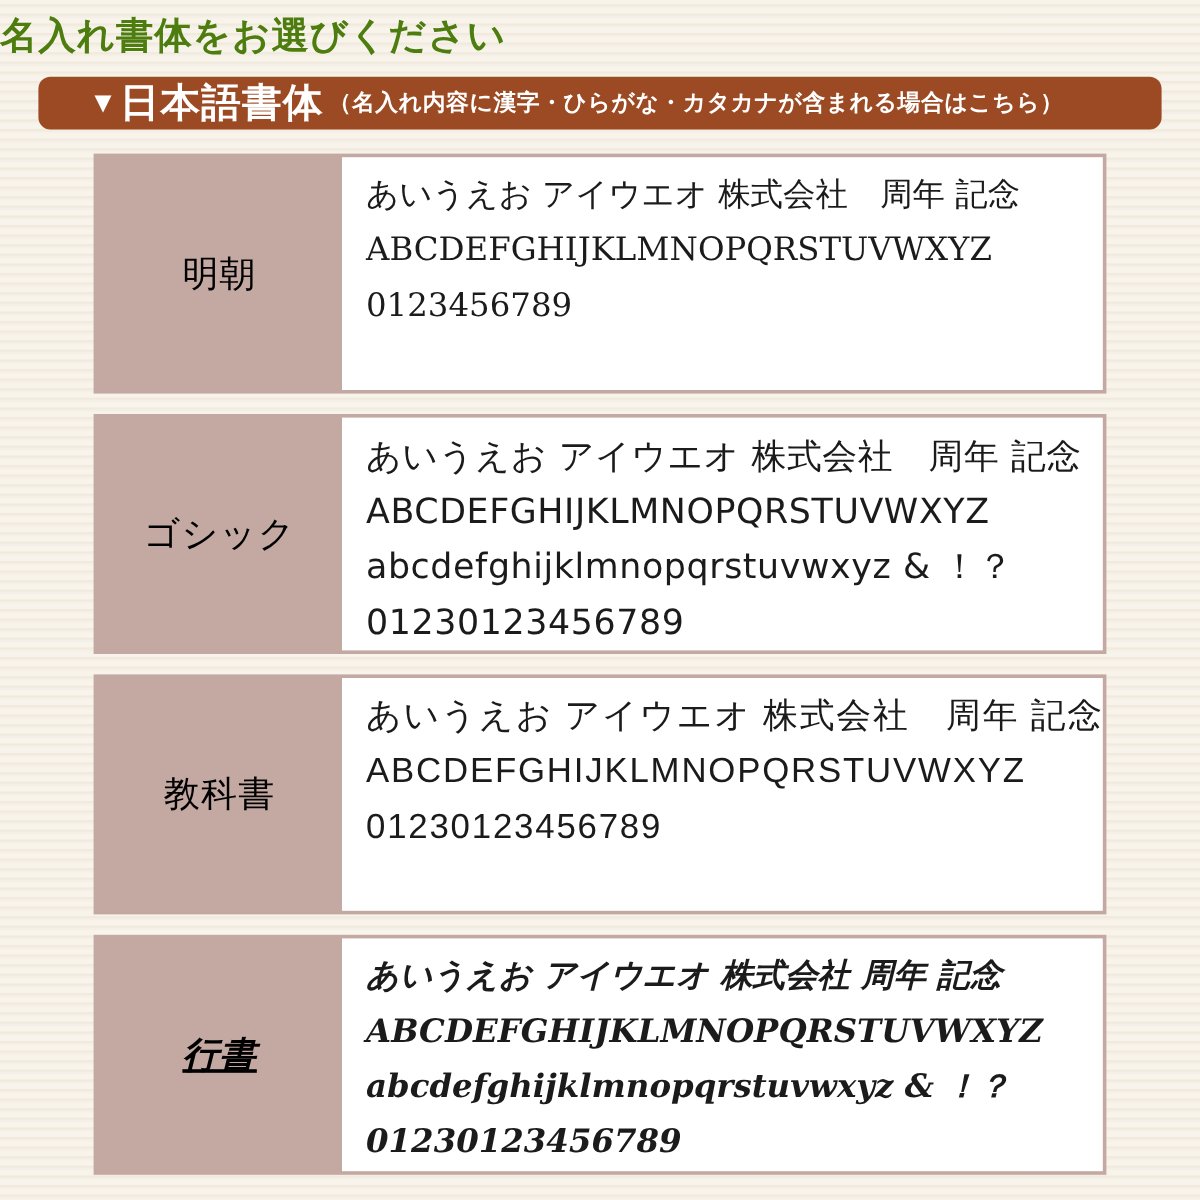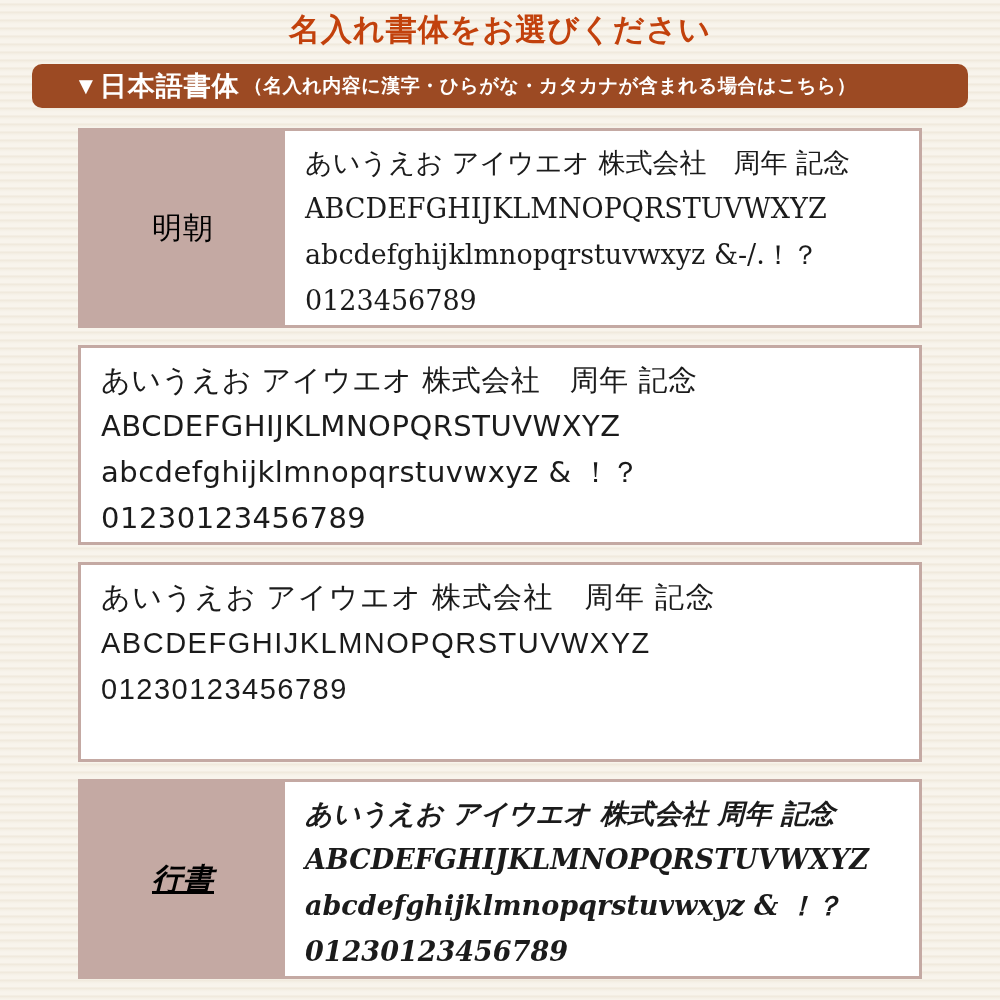--- a/index.html
+++ b/index.html
@@ -7,38 +7,38 @@
     width:1000px;height:1000px;overflow:hidden;
     background:
       repeating-linear-gradient(180deg,
         #f8f4ec 0px, #f8f4ec 3px,
         #efe8db 4px, #f5f0e6 6px, #f8f4ec 8px);
     font-family:"Liberation Sans", sans-serif;
     color:#1b1b1b;
   }
   .title{
     margin:0;padding-top:9px;
-    text-align:center;
+    text-align:left;
     font-family:"DejaVu Serif","Liberation Serif",serif;
     font-weight:bold;font-size:31px;letter-spacing:1px;
-    color:#c2410c;
+    color:#4d7c0f;
   }
   .banner{
     box-sizing:border-box;
     width:936px;height:44px;
     margin:13px auto 0 auto;
     border-radius:10px;
     display:flex;align-items:center;
     padding-left:42px;
     white-space:nowrap;
   }
   .banner-arrow{font-size:24px;line-height:1;margin-right:2px;}
   .banner-label{
     font-family:"DejaVu Serif","Liberation Serif",serif;
-    font-weight:bold;font-size:27px;letter-spacing:1px;
+    font-weight:bold;font-size:33px;letter-spacing:1px;
   }
   .banner-note{
     font-family:"DejaVu Serif","Liberation Serif",serif;
     font-weight:bold;font-size:19px;margin-left:4px;letter-spacing:0.5px;
   }
   .rows{margin:20px 0 0 78px;width:844px;}
   .row{
     box-sizing:border-box;
     display:flex;
     height:200px;
@@ -89,35 +89,36 @@
   <span class="banner-note">（名入れ内容に漢字・ひらがな・カタカナが含まれる場合はこちら）</span>
 </div>
 
 <div class="rows">
 
   <div class="row mincho" style="background: rgb(196, 169, 163);">
     <div class="row-label">明朝</div>
     <div class="row-sample">
       <div class="sample-line">あいうえお アイウエオ 株式会社　周年 記念</div>
       <div class="sample-line">ABCDEFGHIJKLMNOPQRSTUVWXYZ</div>
-      <div class="sample-line">abcdefghijklmnopqrstuvwxyz &amp;-/.！？</div>
       <div class="sample-line">0123456789</div>
     </div>
   </div>
 
   <div class="row gothic" style="background: rgb(196, 169, 163);">
+    <div class="row-label">ゴシック</div>
     <div class="row-sample">
       <div class="sample-line">あいうえお アイウエオ 株式会社　周年 記念</div>
       <div class="sample-line">ABCDEFGHIJKLMNOPQRSTUVWXYZ</div>
       <div class="sample-line">abcdefghijklmnopqrstuvwxyz &amp; ！？</div>
       <div class="sample-line">01230123456789</div>
     </div>
   </div>
 
   <div class="row kyokasho" style="background: rgb(196, 169, 163);">
+    <div class="row-label">教科書</div>
     <div class="row-sample">
       <div class="sample-line">あいうえお アイウエオ 株式会社　周年 記念</div>
       <div class="sample-line">ABCDEFGHIJKLMNOPQRSTUVWXYZ</div>
       <div class="sample-line">01230123456789</div>
     </div>
   </div>
 
   <div class="row gyosho" style="background: rgb(196, 169, 163);">
     <div class="row-label">行書</div>
     <div class="row-sample">

